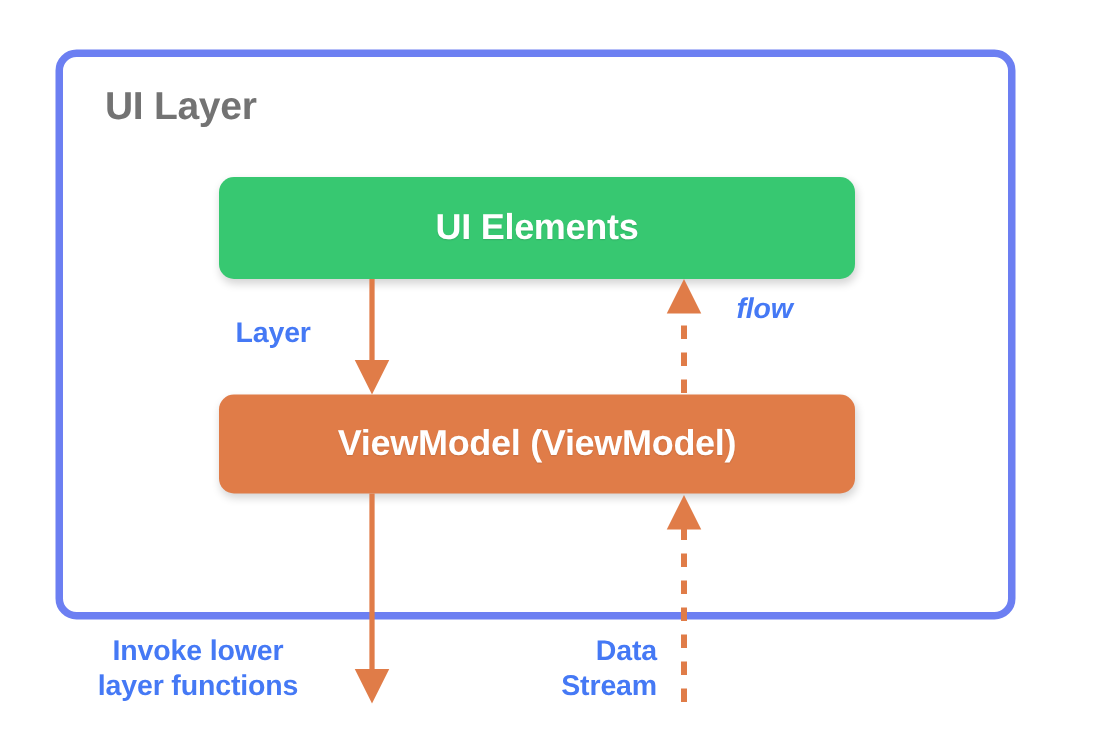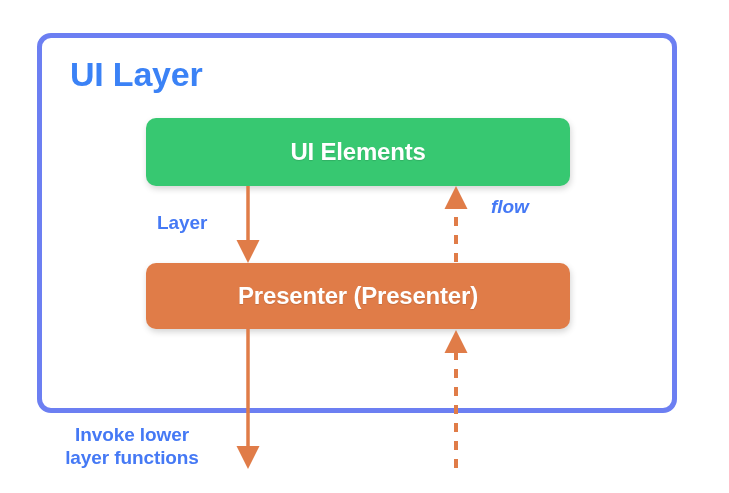--- a/index.html
+++ b/index.html
@@ -34,23 +34,23 @@
     box-sizing: border-box;
     border: 5px solid #6C7FF2;
     border-radius: 14px;
     background: transparent;
   }
 
   .layer-title {
     position: absolute;
     left: 70px;
     top: 55px;
-    font-size: 34px;
+    font-size: 26px;
     font-weight: bold;
-    color: #3b82f6;
+    color: #737373;
     letter-spacing: -0.2px;
     white-space: nowrap;
   }
 
   
   .node-box {
     position: absolute;
     left: 146px;
     width: 424px;
     display: flex;
@@ -133,21 +133,21 @@
 
   <div class="layer-frame"></div>
 
   <div class="layer-title">UI Layer</div>
 
   <div class="node-box node-ui-elements">
     <span class="node-label">UI Elements</span>
   </div>
 
   <div class="node-box node-presenter">
-    <span class="node-label">Presenter (Presenter)</span>
+    <span class="node-label">ViewModel (ViewModel)</span>
   </div>
 
   <svg id="arrows" viewBox="0 0 729 493" width="729" height="493">
 
     <g>
       <line x1="248" y1="186" x2="248" y2="245" stroke="#E07C48" stroke-width="3.5"></line>
       <polygon points="248,263 236.5,240 259.5,240" fill="#E07C48"></polygon>
     </g>
 
     <g>
@@ -166,14 +166,16 @@
     </g>
   </svg>
 
   <div class="edge-label label-events">Layer</div>
 
   <div class="edge-label label-flow">flow</div>
 
   <div class="edge-label label-invoke">Invoke lower
 layer functions</div>
 
+  <div class="edge-label label-data-stream">Data
+Stream</div>
 
 </div>
 
 </body></html>

